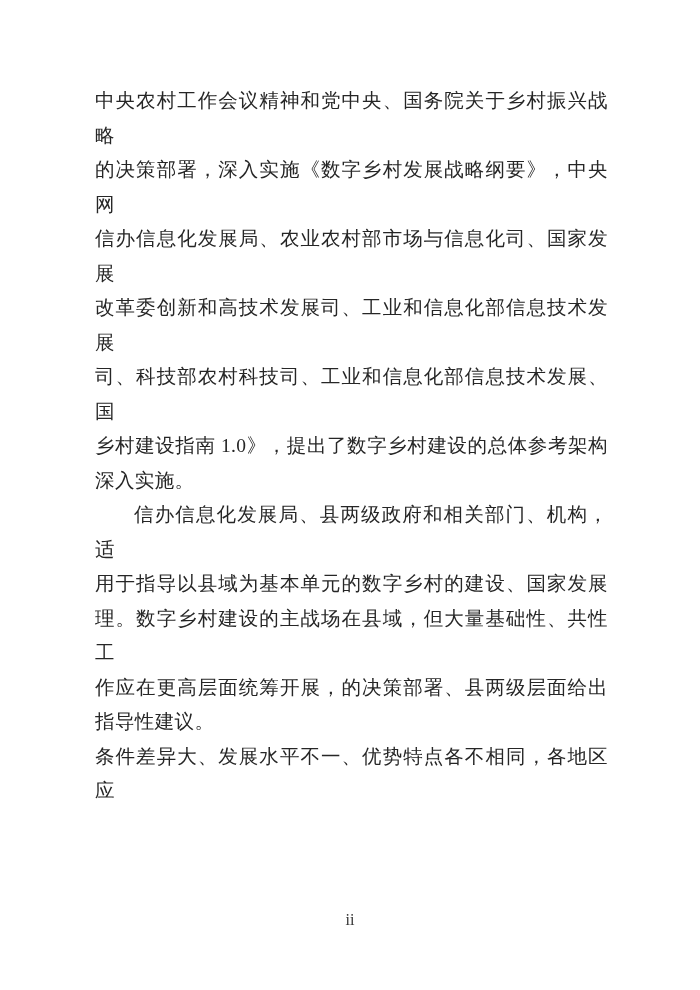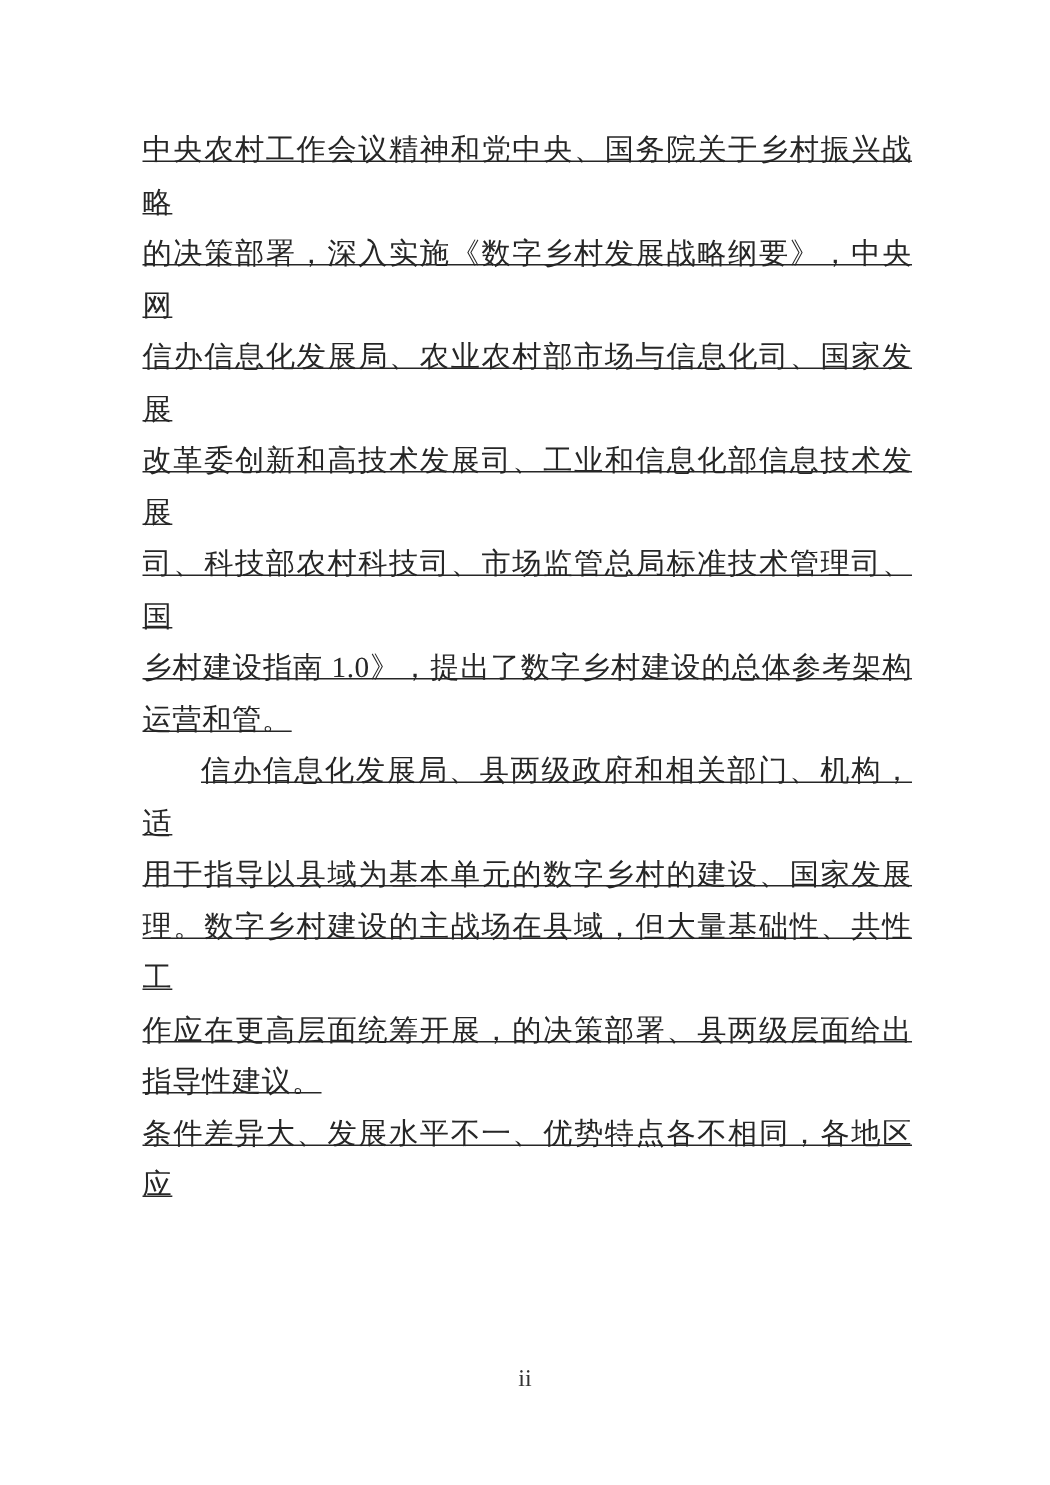--- a/index.html
+++ b/index.html
@@ -27,21 +27,20 @@
     text-justify: inter-ideograph;
     letter-spacing: 0.02em;
   }
   .paragraph {
     margin: 0;
     padding: 0;
   }
   .line {
     text-align: justify;
     text-align-last: justify;
-    text-decoration: underline;
   }
   .line.para-end {
     text-align-last: left;
   }
   .line.first-indent {
     text-indent: 2em;
   }
   .page-number {
     position: absolute;
     left: 0;
@@ -58,23 +57,23 @@
 <body>
 
 <div class="page">
   <div class="text-block">
 
     <div class="paragraph">
       <div class="line">中央农村工作会议精神和党中央、国务院关于乡村振兴战略</div>
       <div class="line">的决策部署，深入实施《数字乡村发展战略纲要》，中央网</div>
       <div class="line">信办信息化发展局、农业农村部市场与信息化司、国家发展</div>
       <div class="line">改革委创新和高技术发展司、工业和信息化部信息技术发展</div>
-      <div class="line">司、科技部农村科技司、市场监管总局标准技术管理司、国</div>
+      <div class="line">司、科技部农村科技司、工业和信息化部信息技术发展、国</div>
       <div class="line">乡村建设指南 1.0》，提出了数字乡村建设的总体参考架构</div>
-      <div class="line para-end">运营和管。</div>
+      <div class="line para-end">深入实施。</div>
     </div>
 
     <div class="paragraph">
       <div class="line first-indent">信办信息化发展局、县两级政府和相关部门、机构，适</div>
       <div class="line">用于指导以县域为基本单元的数字乡村的建设、国家发展</div>
       <div class="line">理。数字乡村建设的主战场在县域，但大量基础性、共性工</div>
       <div class="line">作应在更高层面统筹开展，的决策部署、县两级层面给出</div>
       <div class="line para-end">指导性建议。</div>
     </div>
 

